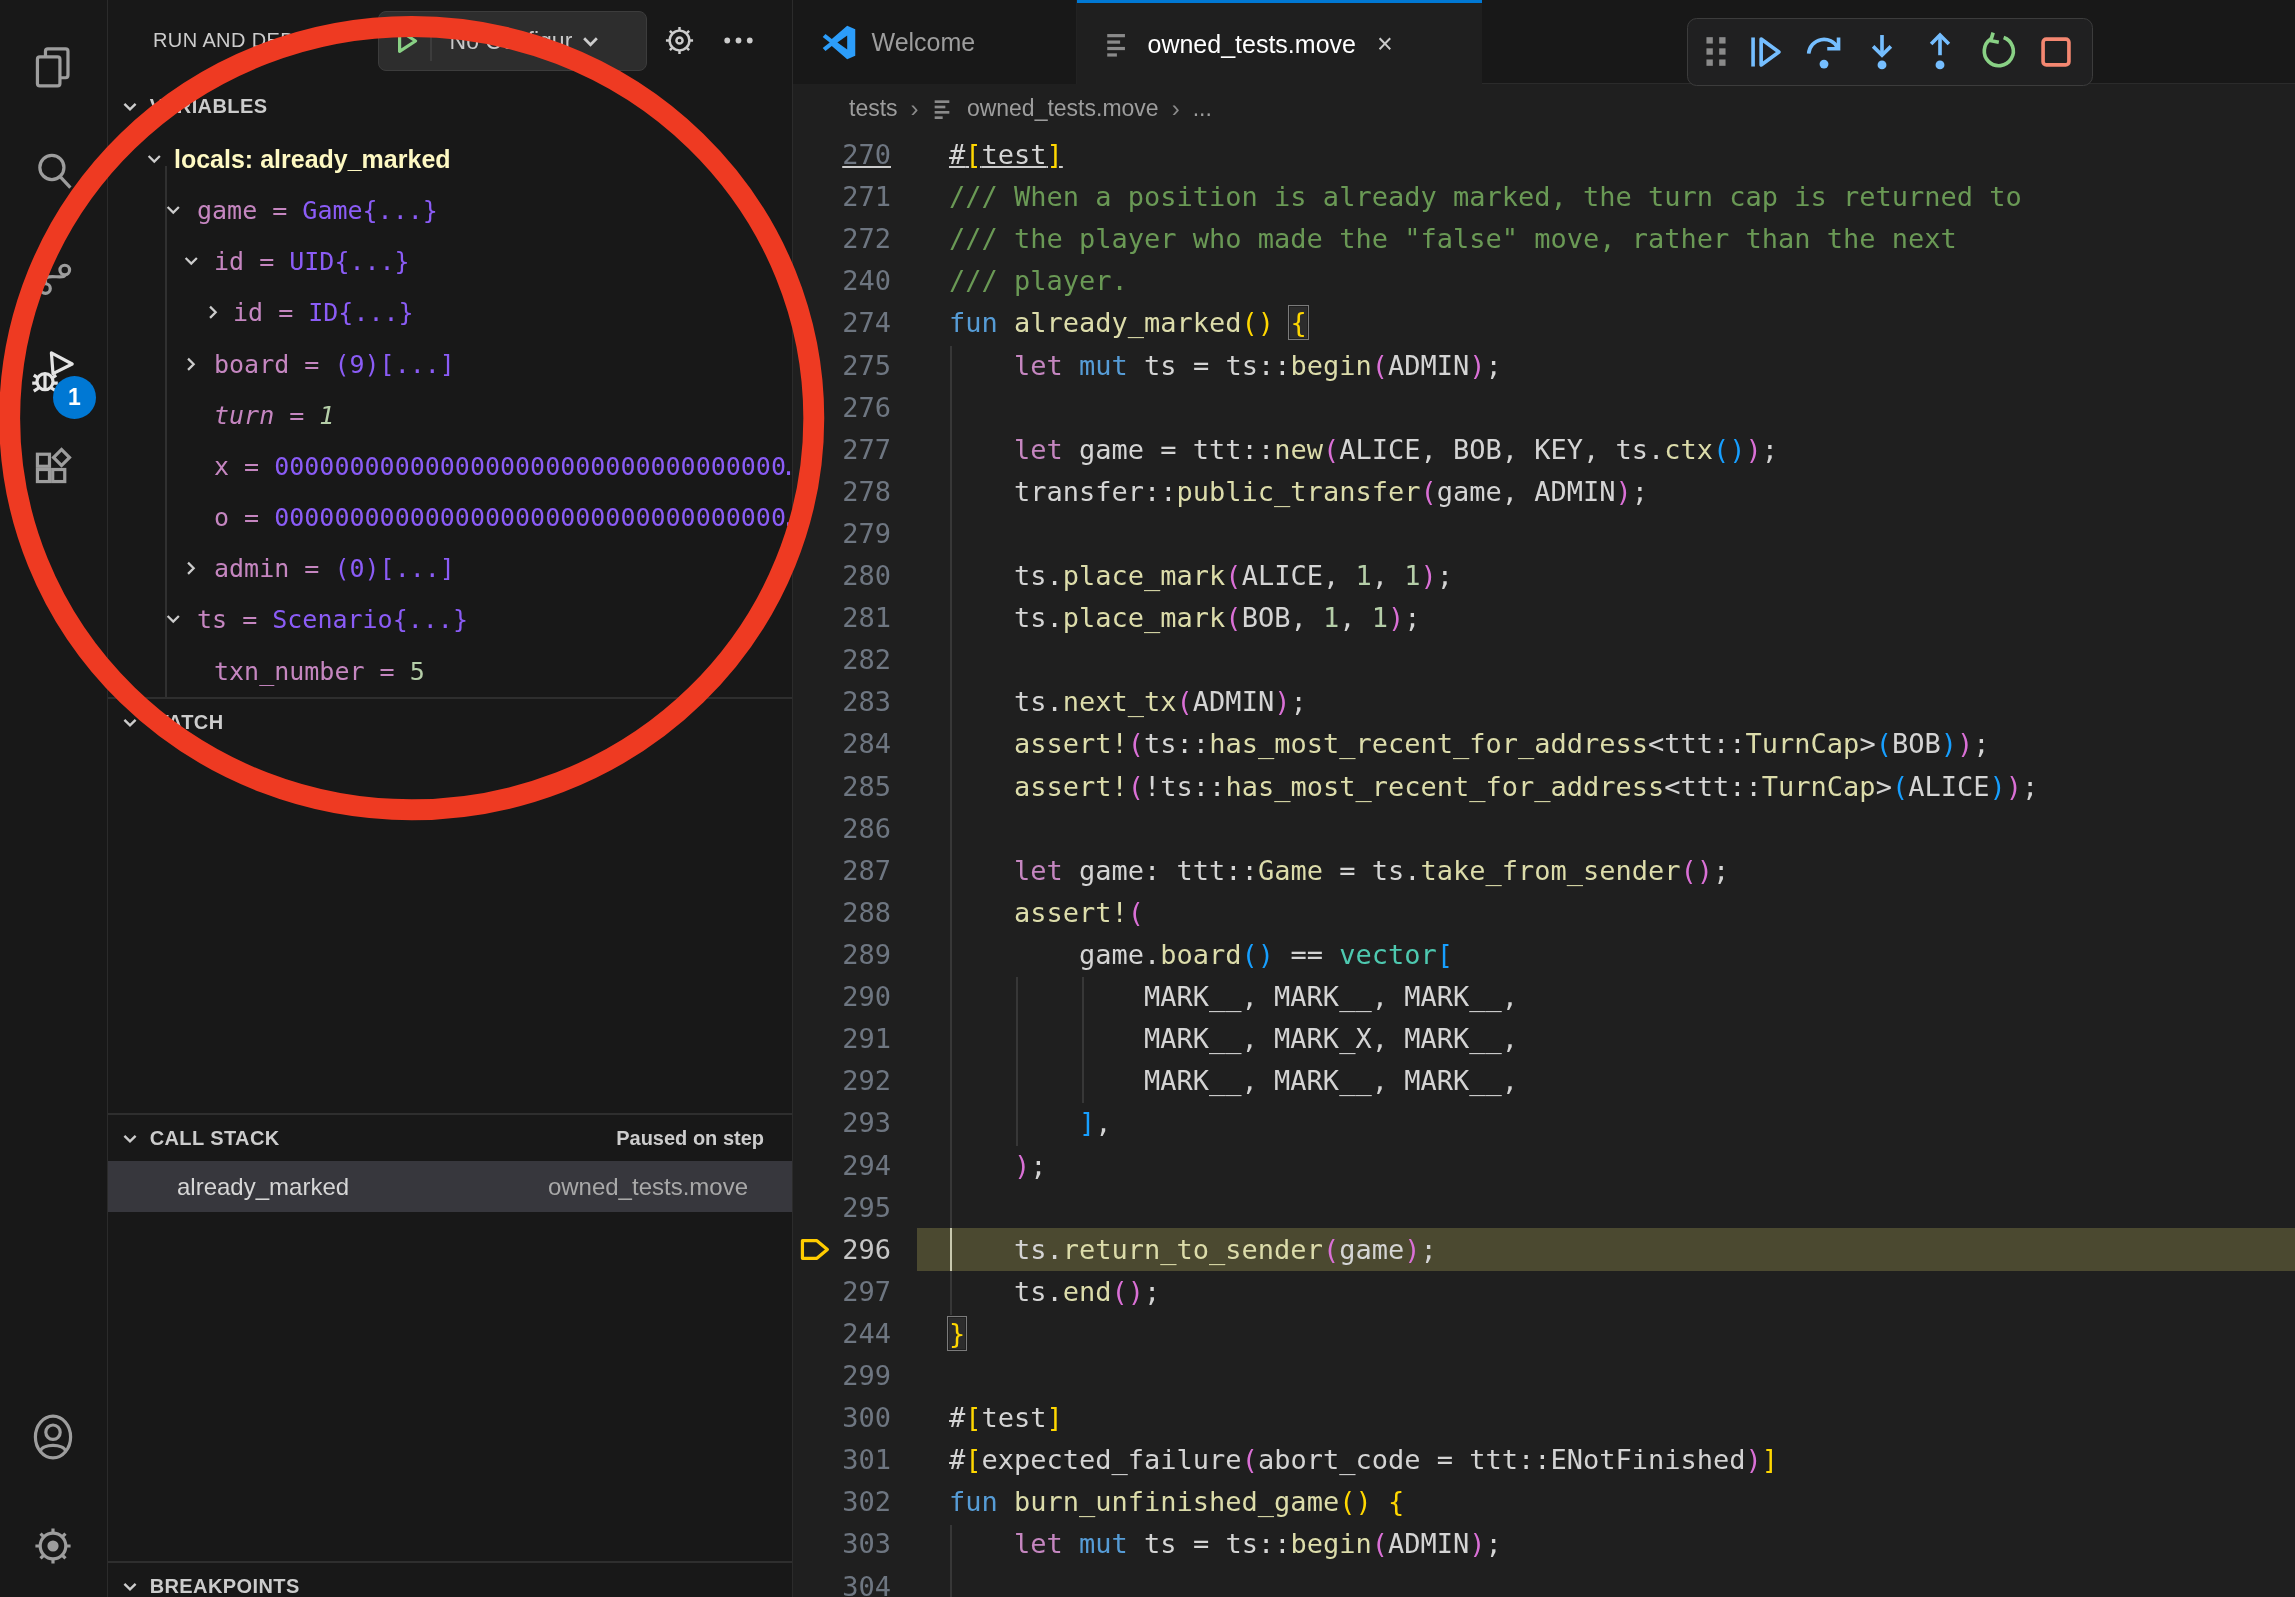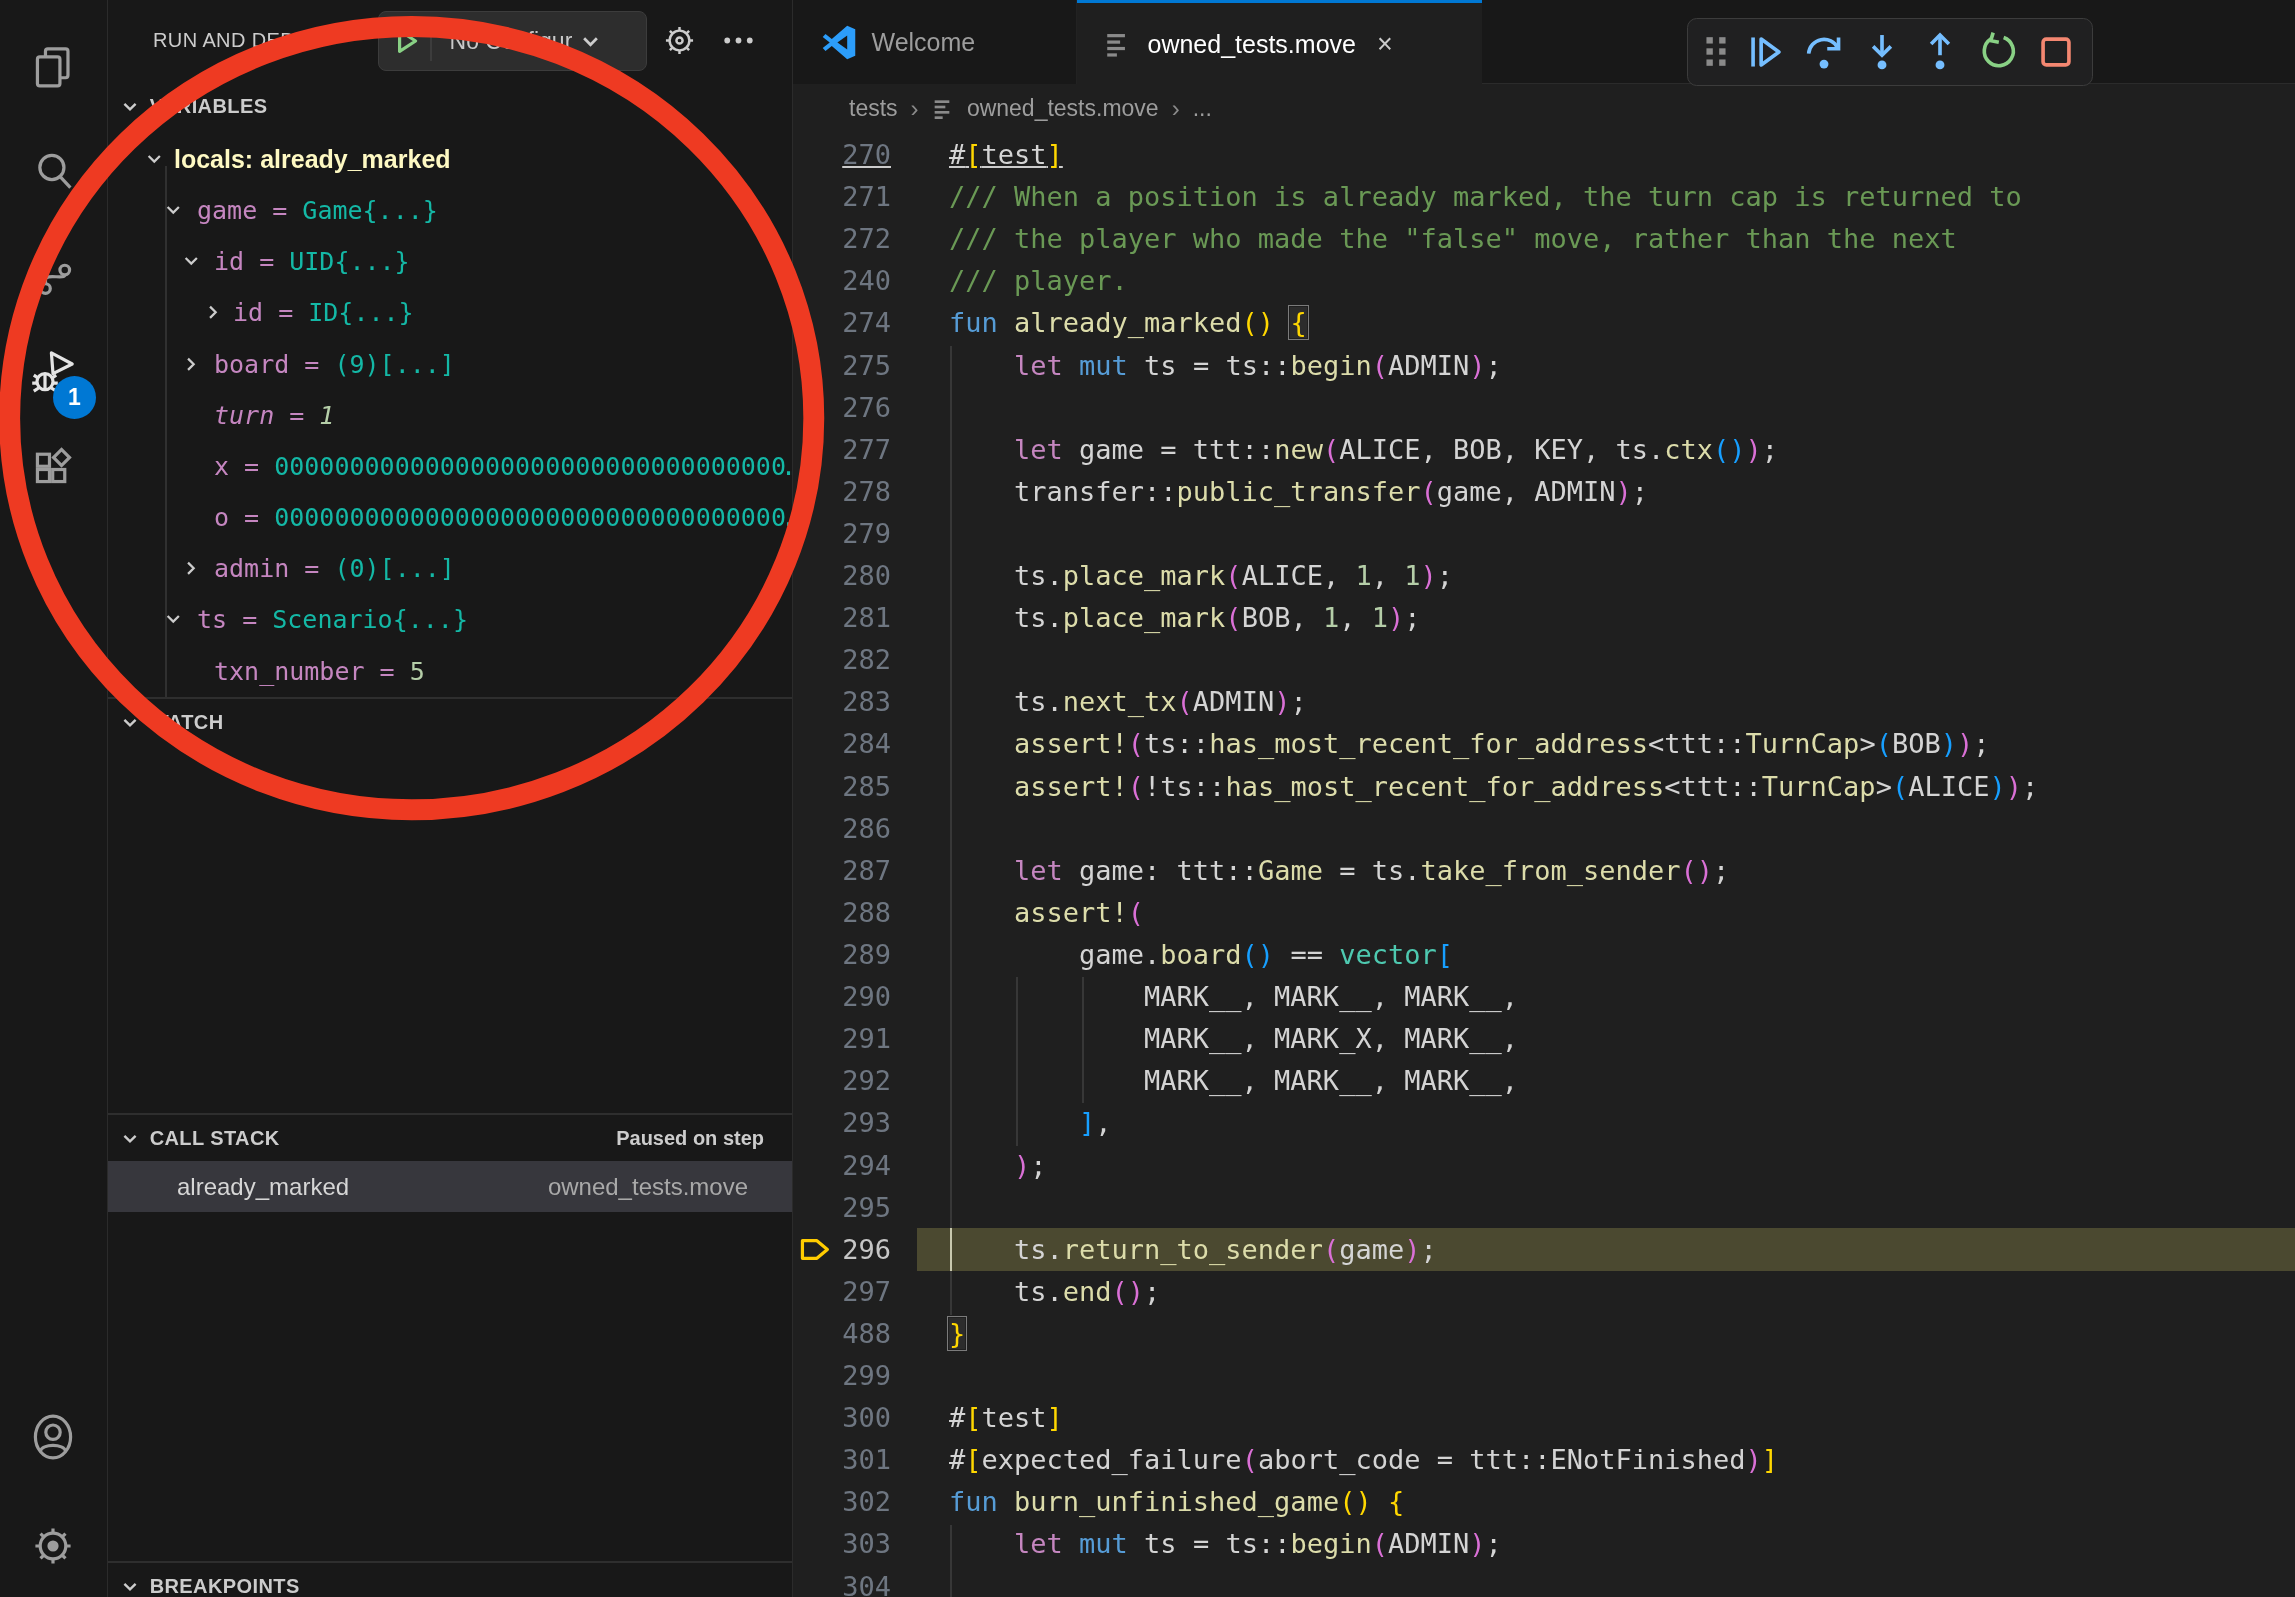--- a/index.html
+++ b/index.html
@@ -29,21 +29,21 @@
   .sect-head{position:absolute;left:0;width:685px;height:45px;display:flex;align-items:center;}
   .sect-head .chev{margin-left:9.7px;}
   .sect-head .t{margin-left:8px;font-size:20px;font-weight:bold;letter-spacing:0.4px;color:#cccccc;}
   .sect-line{position:absolute;left:0;width:685px;height:1.6px;background:#2e2e2e;}
   .paused{position:absolute;right:29px;font-size:20px;font-weight:bold;color:#cccccc;}
 
   .tree{position:absolute;left:0;top:134px;width:685px;height:563px;overflow:hidden;}
   .trow{position:absolute;left:0;width:685px;height:51px;display:flex;align-items:center;white-space:pre;overflow:hidden;}
   .trow .chev{position:absolute;}
   .tname{font-family:"DejaVu Sans Mono",monospace;font-size:25px;color:#c586c0;}
-  .tval{font-family:"DejaVu Sans Mono",monospace;font-size:25px;color:#14b8a6;}
+  .tval{font-family:"DejaVu Sans Mono",monospace;font-size:25px;color:#8b5cf6;}
   .tval.num{color:#b5cea8;}
   .tlabel{font-size:25px;font-weight:bold;color:#fef9c3;}
   .tree-guide{position:absolute;width:1.6px;background:#303030;}
 
   .cs-row{position:absolute;left:0;width:685px;height:51px;background:#37373d;display:flex;align-items:center;}
   .cs-name{margin-left:69px;font-size:24px;color:#d6d6d6;}
   .cs-file{position:absolute;right:45px;font-size:24px;color:#a9a9a9;}
 
   
   .editor{position:absolute;left:793px;top:0;width:1502px;height:1597px;background:#1f1f1f;}
@@ -369,21 +369,21 @@
       <div class="crow" style="top: 842px;"><span class="ln">290</span><span class="ctext"><span class="tk-w">            MARK__, MARK__, MARK__,</span></span></div>
       <div class="crow" style="top: 884px;"><span class="ln">291</span><span class="ctext"><span class="tk-w">            MARK__, MARK_X, MARK__,</span></span></div>
       <div class="crow" style="top: 926px;"><span class="ln">292</span><span class="ctext"><span class="tk-w">            MARK__, MARK__, MARK__,</span></span></div>
       <div class="crow" style="top: 968px;"><span class="ln">293</span><span class="ctext"><span class="tk-w">        </span><span class="tk-b3">]</span><span class="tk-w">,</span></span></div>
       <div class="crow" style="top: 1011px;"><span class="ln">294</span><span class="ctext"><span class="tk-w">    </span><span class="tk-b2">)</span><span class="tk-w">;</span></span></div>
       <div class="crow" style="top: 1053px;"><span class="ln">295</span><span class="ctext"></span></div>
       <div class="crow hl" style="top: 1095px;"><span class="framePtr"><svg width="37" height="37" viewBox="0 0 46 46" fill="none" stroke="#ffcc00" stroke-width="4" stroke-linejoin="round">
             <path d="M8 12 h18 l13 11 -13 11 H8 z"></path>
           </svg></span><span class="ln">296</span><span class="ctext"><span class="tk-w">    ts.</span><span class="tk-fn">return_to_sender</span><span class="tk-b2">(</span><span class="tk-w">game</span><span class="tk-b2">)</span><span class="tk-w">;</span></span></div>
       <div class="crow" style="top: 1137px;"><span class="ln">297</span><span class="ctext"><span class="tk-w">    ts.</span><span class="tk-fn">end</span><span class="tk-b2">()</span><span class="tk-w">;</span></span></div>
-      <div class="crow" style="top: 1179px;"><span class="ln">488</span><span class="ctext"><span class="tk-b1m">}</span></span></div>
+      <div class="crow" style="top: 1179px;"><span class="ln">244</span><span class="ctext"><span class="tk-b1m">}</span></span></div>
       <div class="crow" style="top: 1221px;"><span class="ln">299</span><span class="ctext"></span></div>
       <div class="crow" style="top: 1263px;"><span class="ln">300</span><span class="ctext"><span class="tk-w">#</span><span class="tk-b1">[</span><span class="tk-w">test</span><span class="tk-b1">]</span></span></div>
       <div class="crow" style="top: 1305px;"><span class="ln">301</span><span class="ctext"><span class="tk-w">#</span><span class="tk-b1">[</span><span class="tk-w">expected_failure</span><span class="tk-b2">(</span><span class="tk-w">abort_code = ttt::ENotFinished</span><span class="tk-b2">)</span><span class="tk-b1">]</span></span></div>
       <div class="crow" style="top: 1347px;"><span class="ln">302</span><span class="ctext"><span class="tk-kw">fun </span><span class="tk-fn">burn_unfinished_game</span><span class="tk-b1">()</span><span class="tk-w"> </span><span class="tk-b1">{</span></span></div>
       <div class="crow" style="top: 1389px;"><span class="ln">303</span><span class="ctext"><span class="tk-w">    </span><span class="tk-ct">let</span><span class="tk-w"> </span><span class="tk-kw">mut</span><span class="tk-w"> ts = ts::</span><span class="tk-fn">begin</span><span class="tk-b2">(</span><span class="tk-w">ADMIN</span><span class="tk-b2">)</span><span class="tk-w">;</span></span></div>
       <div class="crow" style="top: 1432px;"><span class="ln">304</span><span class="ctext"></span></div>
     </div>
 </div>
 
 <svg class="annotation" width="2295" height="1597" viewBox="0 0 2854 1986">

